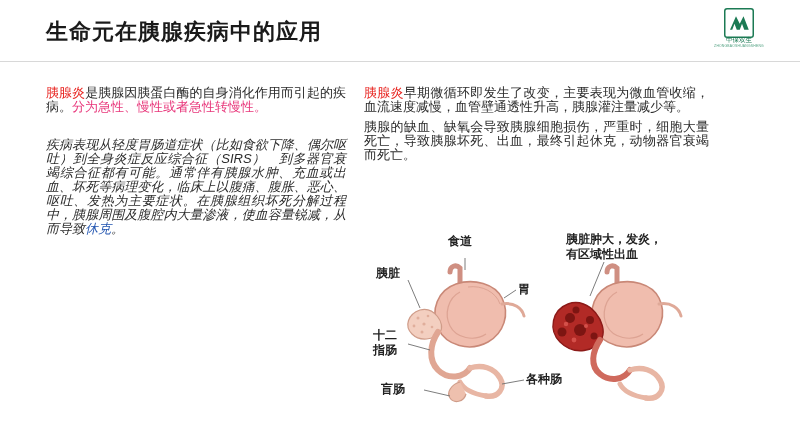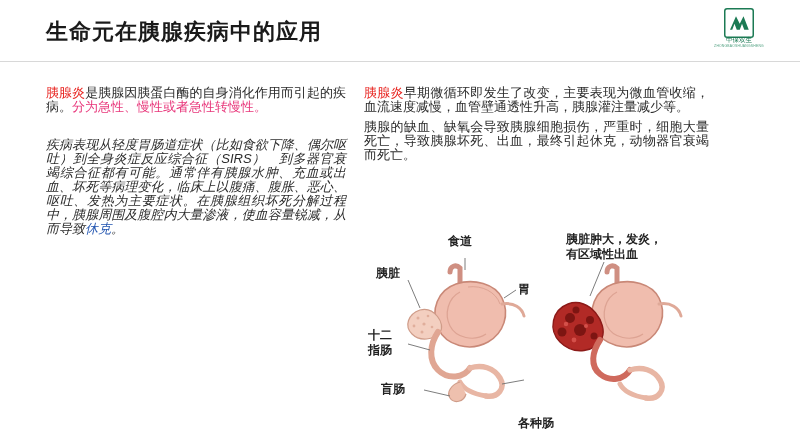--- a/index.html
+++ b/index.html
@@ -244,19 +244,19 @@
         <path d="M44 112 L66 118"></path>
         <path d="M60 158 L86 164"></path>
         <path d="M160 148 L138 152"></path>
         <path d="M240 30 L226 64"></path>
       </g>
     </svg>
 
     <div class="fig-label" style="left:84px; top:2px;text-align:center;">食道</div>
     <div class="fig-label" style="left:12px; top:34px;text-align:right;">胰脏</div>
     <div class="fig-label" style="left:154px; top:50px;">胃</div>
-    <div class="fig-label multi" style="left:4px; top:96px; width:34px;">十二指肠</div>
+    <div class="fig-label multi" style="left:4px; top:96px; width:34px;text-align:center;">十二指肠</div>
     <div class="fig-label" style="left:17px; top:150px;">盲肠</div>
-    <div class="fig-label" style="left:154px; top:140px;margin-top:44px;">各种肠</div>
+    <div class="fig-label" style="left:162px; top:140px;">各种肠</div>
     <div class="fig-label multi" style="left:202px; top:0px; width:106px;">胰脏肿大，发炎，有区域性出血</div>
   </div>
 
 </div>
 
 </body></html>

